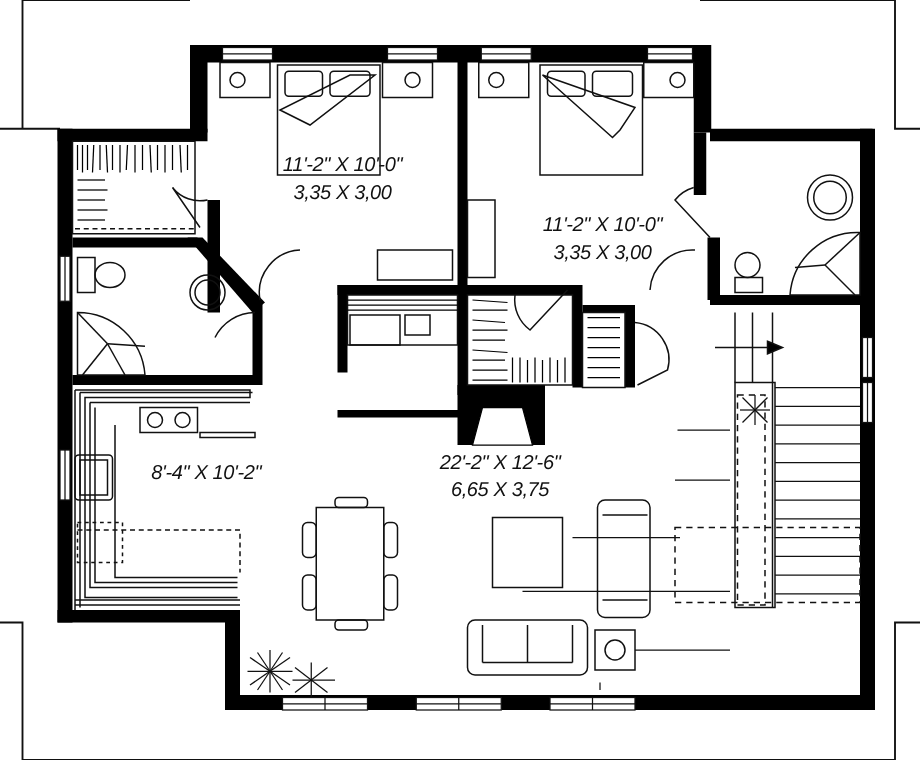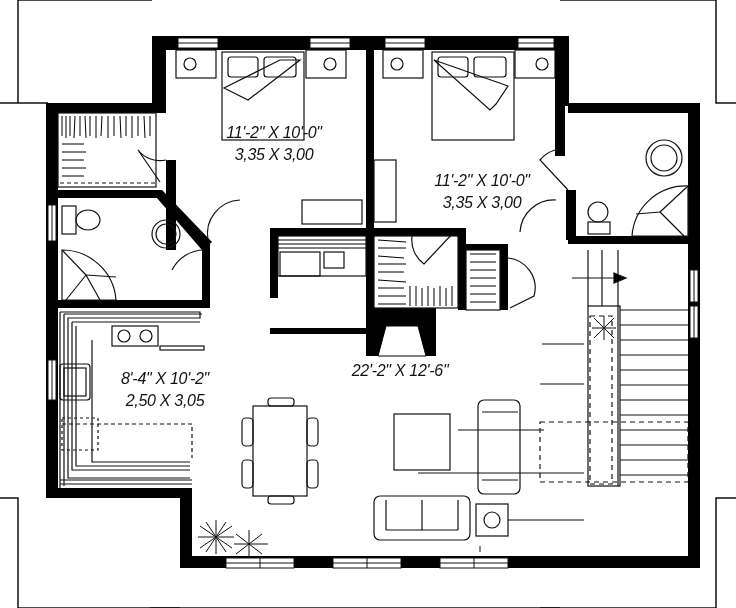--- a/index.html
+++ b/index.html
@@ -377,17 +377,17 @@
 <div class="lbl" style="left:204px; top:122px; width:140px;">
   <span>11'-2" X 10'-0"</span>
   <span>3,35 X 3,00</span>
 </div>
 <div class="lbl" style="left:412px; top:170px; width:140px;">
   <span>11'-2" X 10'-0"</span>
   <span>3,35 X 3,00</span>
 </div>
 <div class="lbl" style="left:100px; top:368px; width:130px;">
   <span>8'-4" X 10'-2"</span>
-  <span>2,50 X 3,05</span>
 </div>
 <div class="lbl" style="left:325px; top:360px; width:150px;">
   <span>22'-2" X 12'-6"</span>
+  <span>6,65 X 3,75</span>
 </div>
 
 </body></html>

